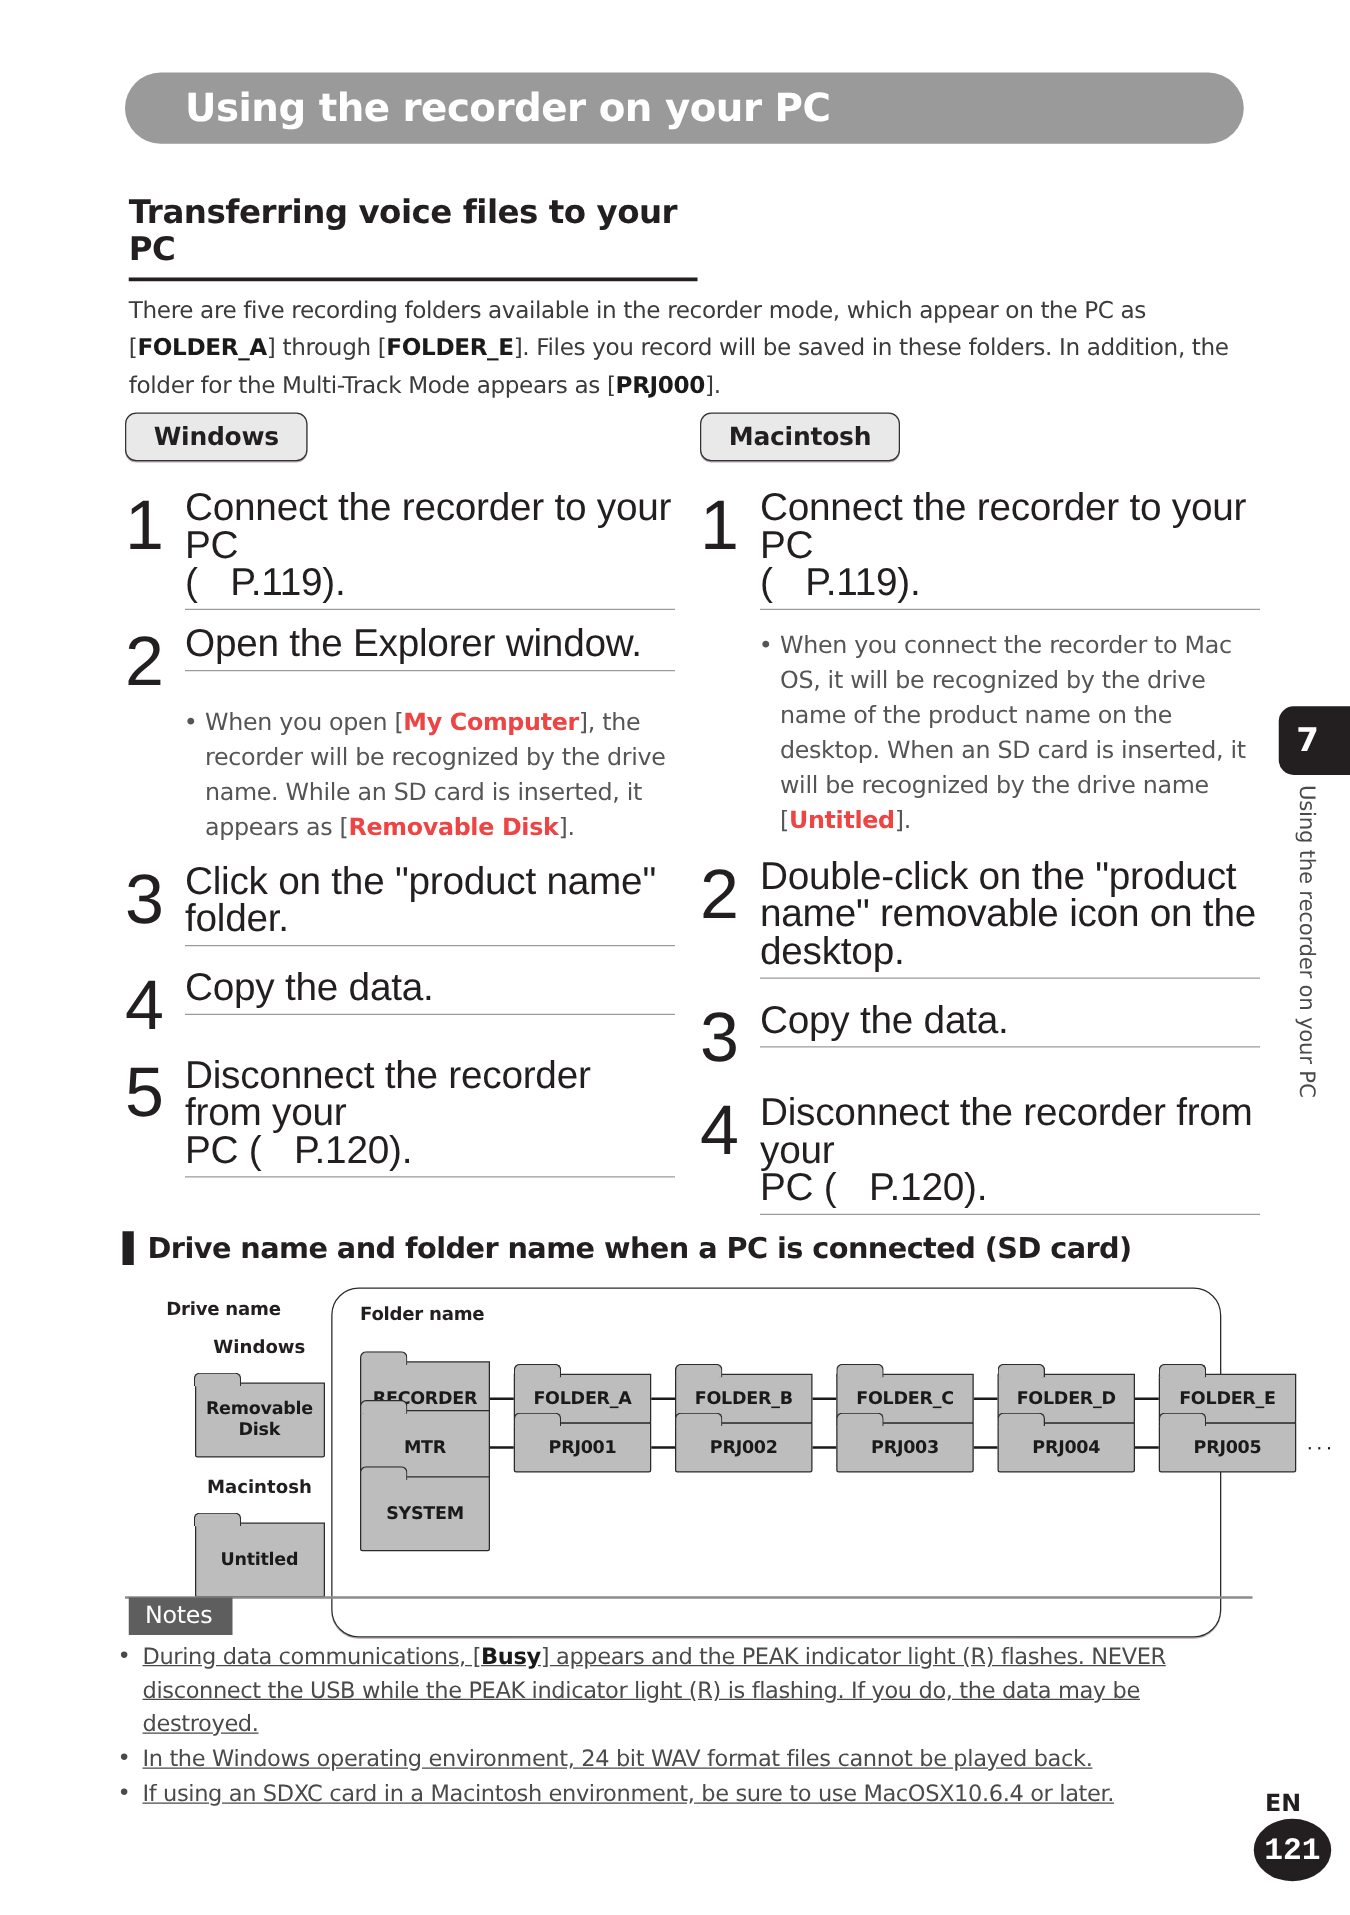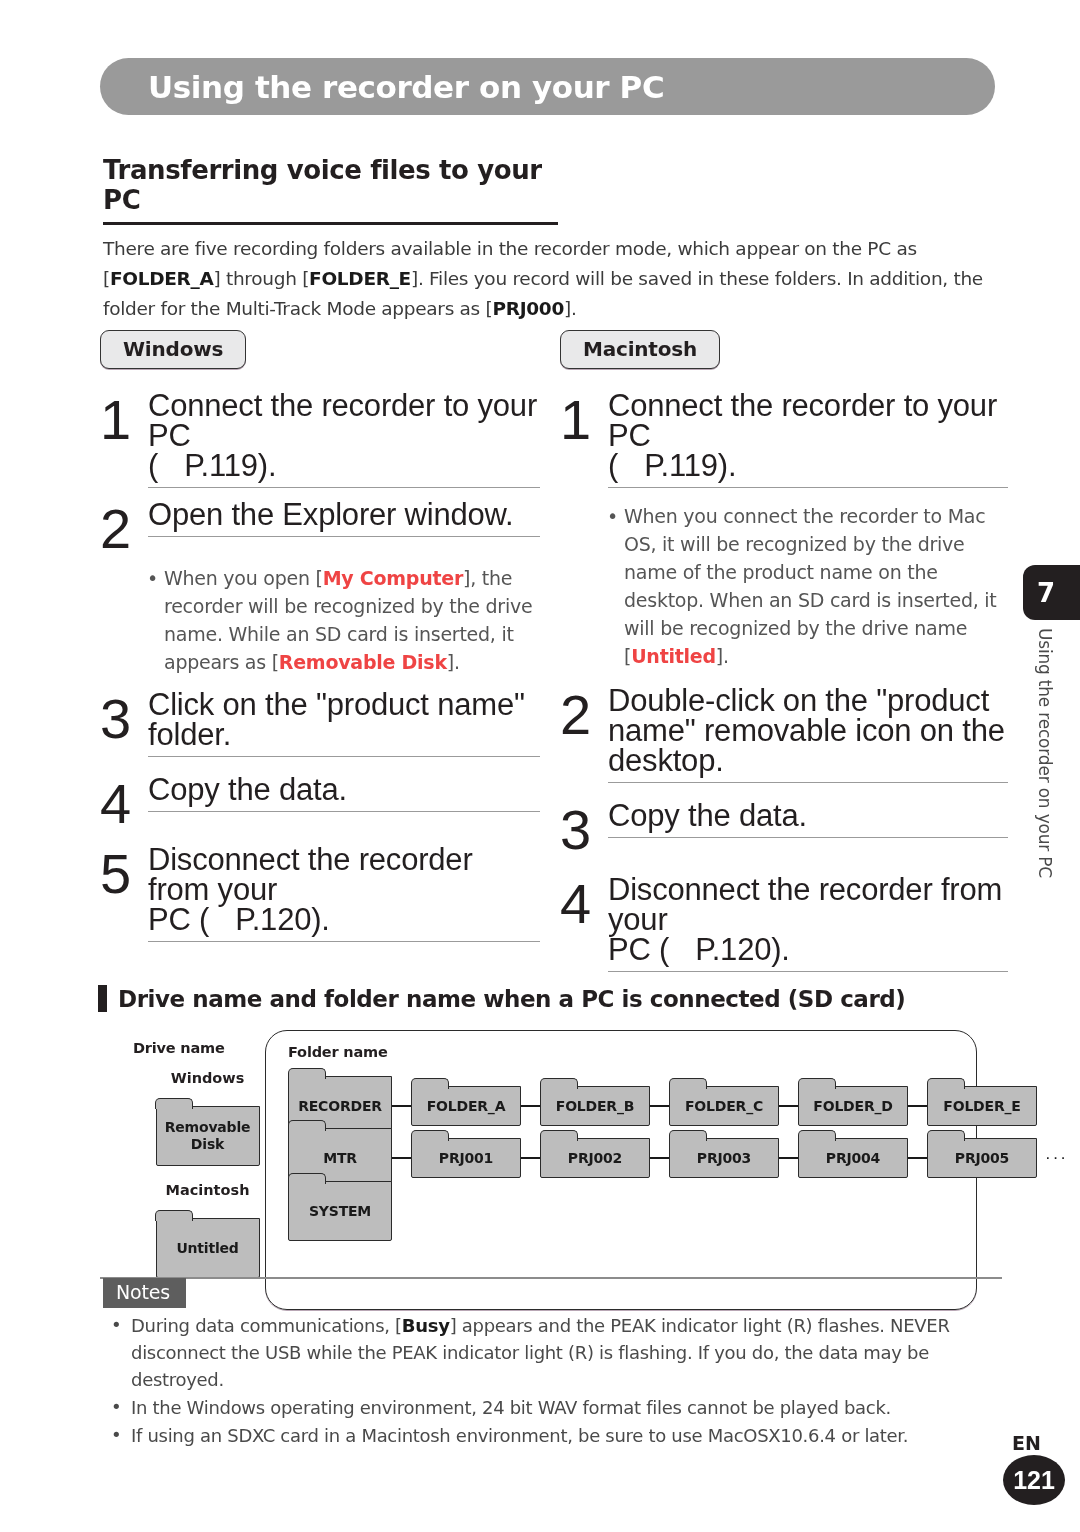--- a/index.html
+++ b/index.html
@@ -144,41 +144,41 @@
 
   
   .notes-rule{ position:absolute; left:100px; top:1277px; width:902px; border-top:2px solid #8c8c8c; }
   .notes-badge{
     position:absolute; left:103px; top:1278px;
     background:#5e5e5e; color:#fff; font-size:19px;
     padding:3px 16px 5px 13px; font-family:"DejaVu Sans", sans-serif;
     letter-spacing:-0.2px;
   }
   .notes-list{
-    position:absolute; left:103px; top:1312px; width:900px;
+    position:absolute; left:86px; top:1312px; width:900px;
     margin:0; padding:0; list-style:none;
     font-size:18px; line-height:27px; color:#4a4a4a;
-    font-family:"DejaVu Sans", sans-serif; letter-spacing:-0.3px;
+    font-family:"DejaVu Sans", sans-serif; letter-spacing:-0.3px;text-decoration:underline;
   }
   .notes-list li{ position:relative; padding-left:28px; margin-bottom:1px; }
   .notes-list li:before{ content:"•"; position:absolute; left:8px; top:-1px; }
   .notes-list b{ color:#1a1a1a; }
 
   
   .en-mark{
     position:absolute; left:1012px; top:1432px;
     font-size:19px; font-weight:bold; color:#231f20;
     font-family:"DejaVu Sans", sans-serif;
   }
   .page-badge{
     position:absolute; left:1003px; top:1455px; width:62px; height:50px;
     background:#231f20; border-radius:50%;
     color:#fff; font-size:25px; font-weight:bold;
     display:flex; align-items:center; justify-content:center;
-    font-family:Liberation Sans, sans-serif;
+    font-family:Liberation Mono, monospace;
   }
 </style>
 </head>
 <body>
 
 <div class="header-bar">
   <div class="header-title">Using the recorder on your PC</div>
 </div>
 
 <div class="section-title-wrap">
@@ -310,21 +310,21 @@
     </div>
     <div class="drive-os" style="margin-top:16px;">Macintosh</div>
     <div style="margin-top:20px;">
       <span class="folder f-big">Untitled</span>
     </div>
   </div>
 
   <div class="panel">
     <div class="dg-label panel-label">Folder name</div>
 
-    <div class="row" style="left:22px; top:45px;">
+    <div class="row" style="left:22px; top:58px;">
       <span class="folder f-big">RECORDER</span>
       <span class="connector"></span>
       <span class="folder f-wide">FOLDER_A</span>
       <span class="connector"></span>
       <span class="folder f-wide">FOLDER_B</span>
       <span class="connector"></span>
       <span class="folder f-wide">FOLDER_C</span>
       <span class="connector"></span>
       <span class="folder f-wide">FOLDER_D</span>
       <span class="connector"></span>

